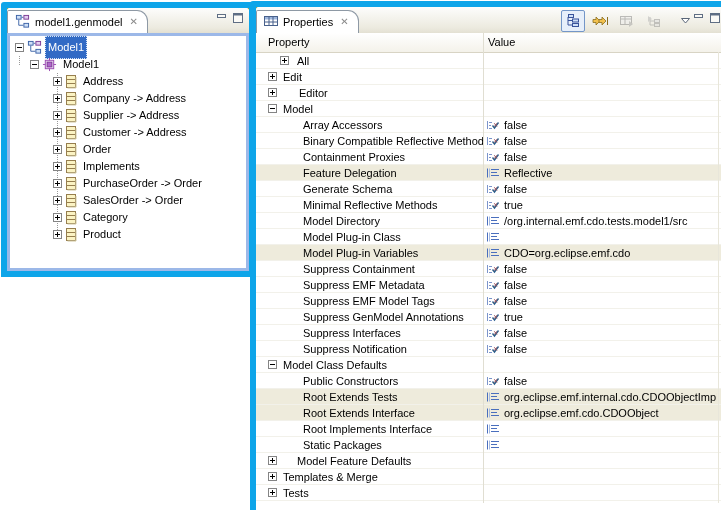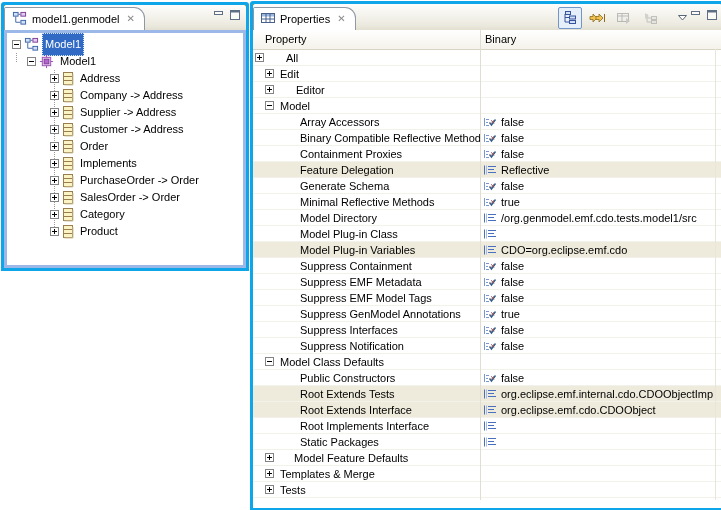--- a/index.html
+++ b/index.html
@@ -1,20 +1,20 @@
 <!DOCTYPE html>
 <html><head>
 <meta charset="utf-8">
 <style>
   html,body{margin:0;padding:0;background:#ffffff;}
   #stage{position:relative;width:721px;height:510px;background:#ffffff;
          font-family:"Liberation Sans","DejaVu Sans",sans-serif;font-size:11px;color:#000;
          overflow:hidden;}
   
-  .panel{position:absolute;border:3px solid #0ea5e9;border-radius:3px 3px 0 0;background:#4d7c0f;text-decoration:underline;}
+  .panel{position:absolute;border:6px solid #0ea5e9;border-radius:3px 3px 0 0;background:#4d7c0f;text-decoration:underline;}
   .tabbar{position:absolute;left:0;right:0;top:0;height:25px;
           background:linear-gradient(#fdfdfc,#eceadf 80%,#e3e0d2);border-radius:2px 2px 0 0;}
   .tab{position:absolute;left:0;top:2px;height:22px;display:inline-flex;align-items:center;
        gap:5px;padding:0 9px 0 7px;background:#ffffff;border:1px solid #8e99a5;border-bottom:none;
        border-radius:2px 11px 0 0;}
   .tab .tlabel{white-space:nowrap;}
   .closex{font-size:10px;color:#8a8a8a;cursor:pointer;line-height:10px;padding-left:2px;}
   .winbtns{position:absolute;top:5px;display:flex;gap:6px;align-items:center;}
   
   #editor-content{position:absolute;left:0;right:0;top:25px;bottom:0;
@@ -398,25 +398,25 @@
           <svg width="11" height="10" viewBox="0 0 11 10">
               <rect x="0.5" y="0.5" width="9" height="9" fill="#fbfaf6" stroke="#5f6e84"></rect>
               <line x1="1" y1="1.5" x2="9" y2="1.5" stroke="#5f6e84" stroke-width="2"></line>
             </svg>
         </span>
       </div>
     </div>
     <div id="props-table">
       <div id="props-head">
         <span class="hcell" style="left:12px;">Property</span>
-        <span class="hcell" style="left:232px;">Binary</span>
+        <span class="hcell" style="left:232px;">Value</span>
       </div>
       <div id="prop-rows">
           <div class="prow">
-            <span class="pcell pname" style="left:2px;gap:22px">
+            <span class="pcell pname" style="left:24px;gap:8px">
               <span style="display:flex">
                 <svg class="expbox" width="9" height="9" viewBox="0 0 9 9">
                   <rect x="0.5" y="0.5" width="8" height="8" fill="#fff" stroke="#848484"></rect>
                   <line x1="2" y1="4.5" x2="7" y2="4.5" stroke="#000"></line>
                   <line x1="4.5" y1="2" x2="4.5" y2="7" stroke="#000"></line>
                 </svg>
               </span>
               <span>All</span>
             </span>
             <span class="pcell pval" style="left:230px;right:8px">
@@ -581,21 +581,21 @@
             <span class="pcell pval" style="left:230px;right:8px">
               <span style="display:flex">
                 <svg width="14" height="12" viewBox="0 0 14 12">
                   <line x1="1.5" y1="1.5" x2="1.5" y2="10.5" stroke="#4a6fbd"></line>
                   <line x1="3.5" y1="1.5" x2="3.5" y2="10.5" stroke="#a6bbe2"></line>
                   <line x1="5" y1="2.5" x2="13" y2="2.5" stroke="#4a6fbd"></line>
                   <line x1="5" y1="5.5" x2="11" y2="5.5" stroke="#4a6fbd"></line>
                   <line x1="5" y1="8.5" x2="13" y2="8.5" stroke="#4a6fbd"></line>
                 </svg>
               </span>
-              <span>/org.genmodel.emf.cdo.tests.model1/src</span>
+              <span>/org.internal.emf.cdo.tests.model1/src</span>
             </span>
           </div>
           <div class="prow">
             <span class="pcell pname" style="left:47px;width:180px">
               <span>Model Plug-in Class</span>
             </span>
             <span class="pcell pval" style="left:230px;right:8px">
               <span style="display:flex">
                 <svg width="14" height="12" viewBox="0 0 14 12">
                   <line x1="1.5" y1="1.5" x2="1.5" y2="10.5" stroke="#4a6fbd"></line>

